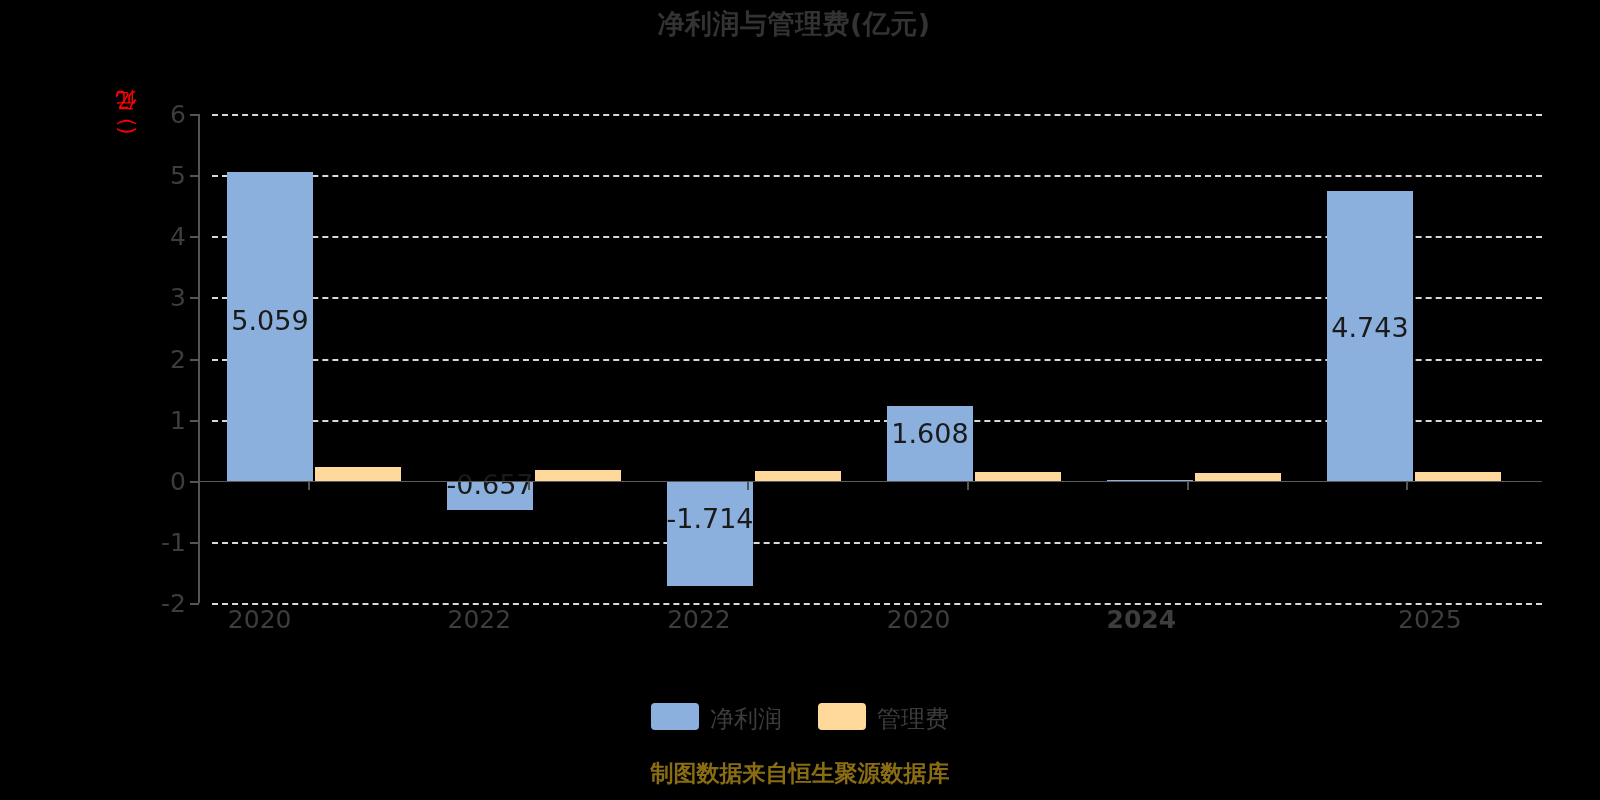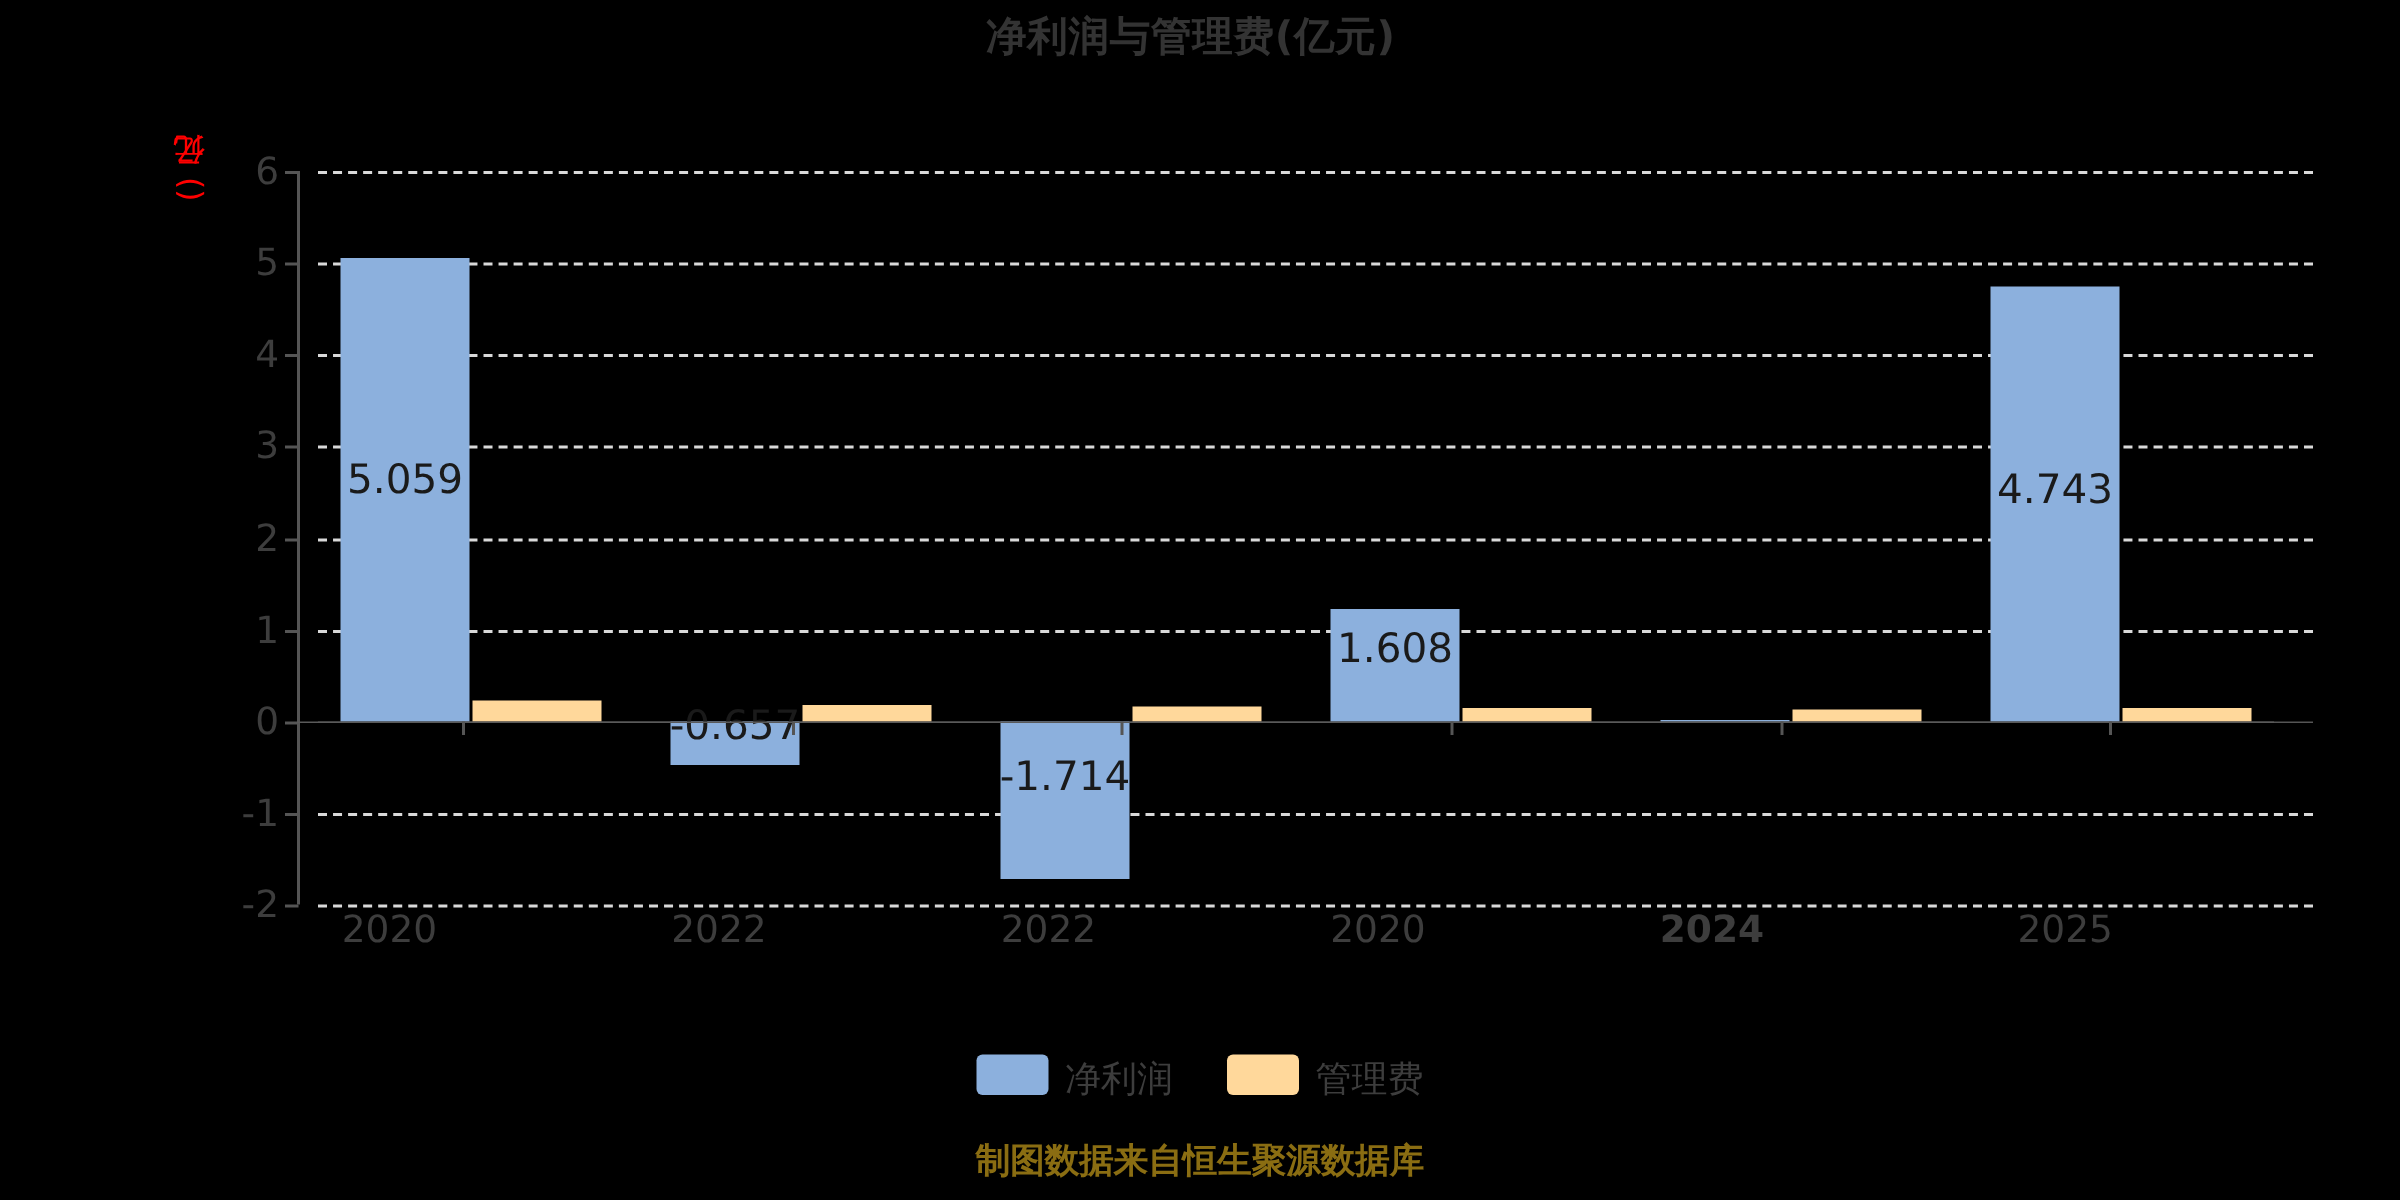--- a/index.html
+++ b/index.html
@@ -237,21 +237,21 @@
     <div class="xtick" style="left: 227.833px;">2020</div>
     <div class="xtickmark" style="left: 307.833px;"></div>
     <div class="xtick" style="left: 447.5px;">2022</div>
     <div class="xtickmark" style="left: 527.5px;"></div>
     <div class="xtick" style="left: 667.167px;">2022</div>
     <div class="xtickmark" style="left: 747.167px;"></div>
     <div class="xtick" style="left: 886.833px;">2020</div>
     <div class="xtickmark" style="left: 966.833px;"></div>
     <div class="xtick" style="left: 1106.5px; font-weight: bold;">2024</div>
     <div class="xtickmark" style="left: 1186.5px;"></div>
-    <div class="xtick" style="left: 1345px;">2025</div>
+    <div class="xtick" style="left: 1398px;">2025</div>
     <div class="xtickmark" style="left: 1406.17px;"></div>
   </div>
 
 <div id="legend">
     <div class="legend-item">
       <div class="legend-swatch" style="background: rgb(140, 176, 221);"></div>
       <div class="legend-text">净利润</div>
     </div>
     <div class="legend-item">
       <div class="legend-swatch" style="background: rgb(255, 216, 155);"></div>

